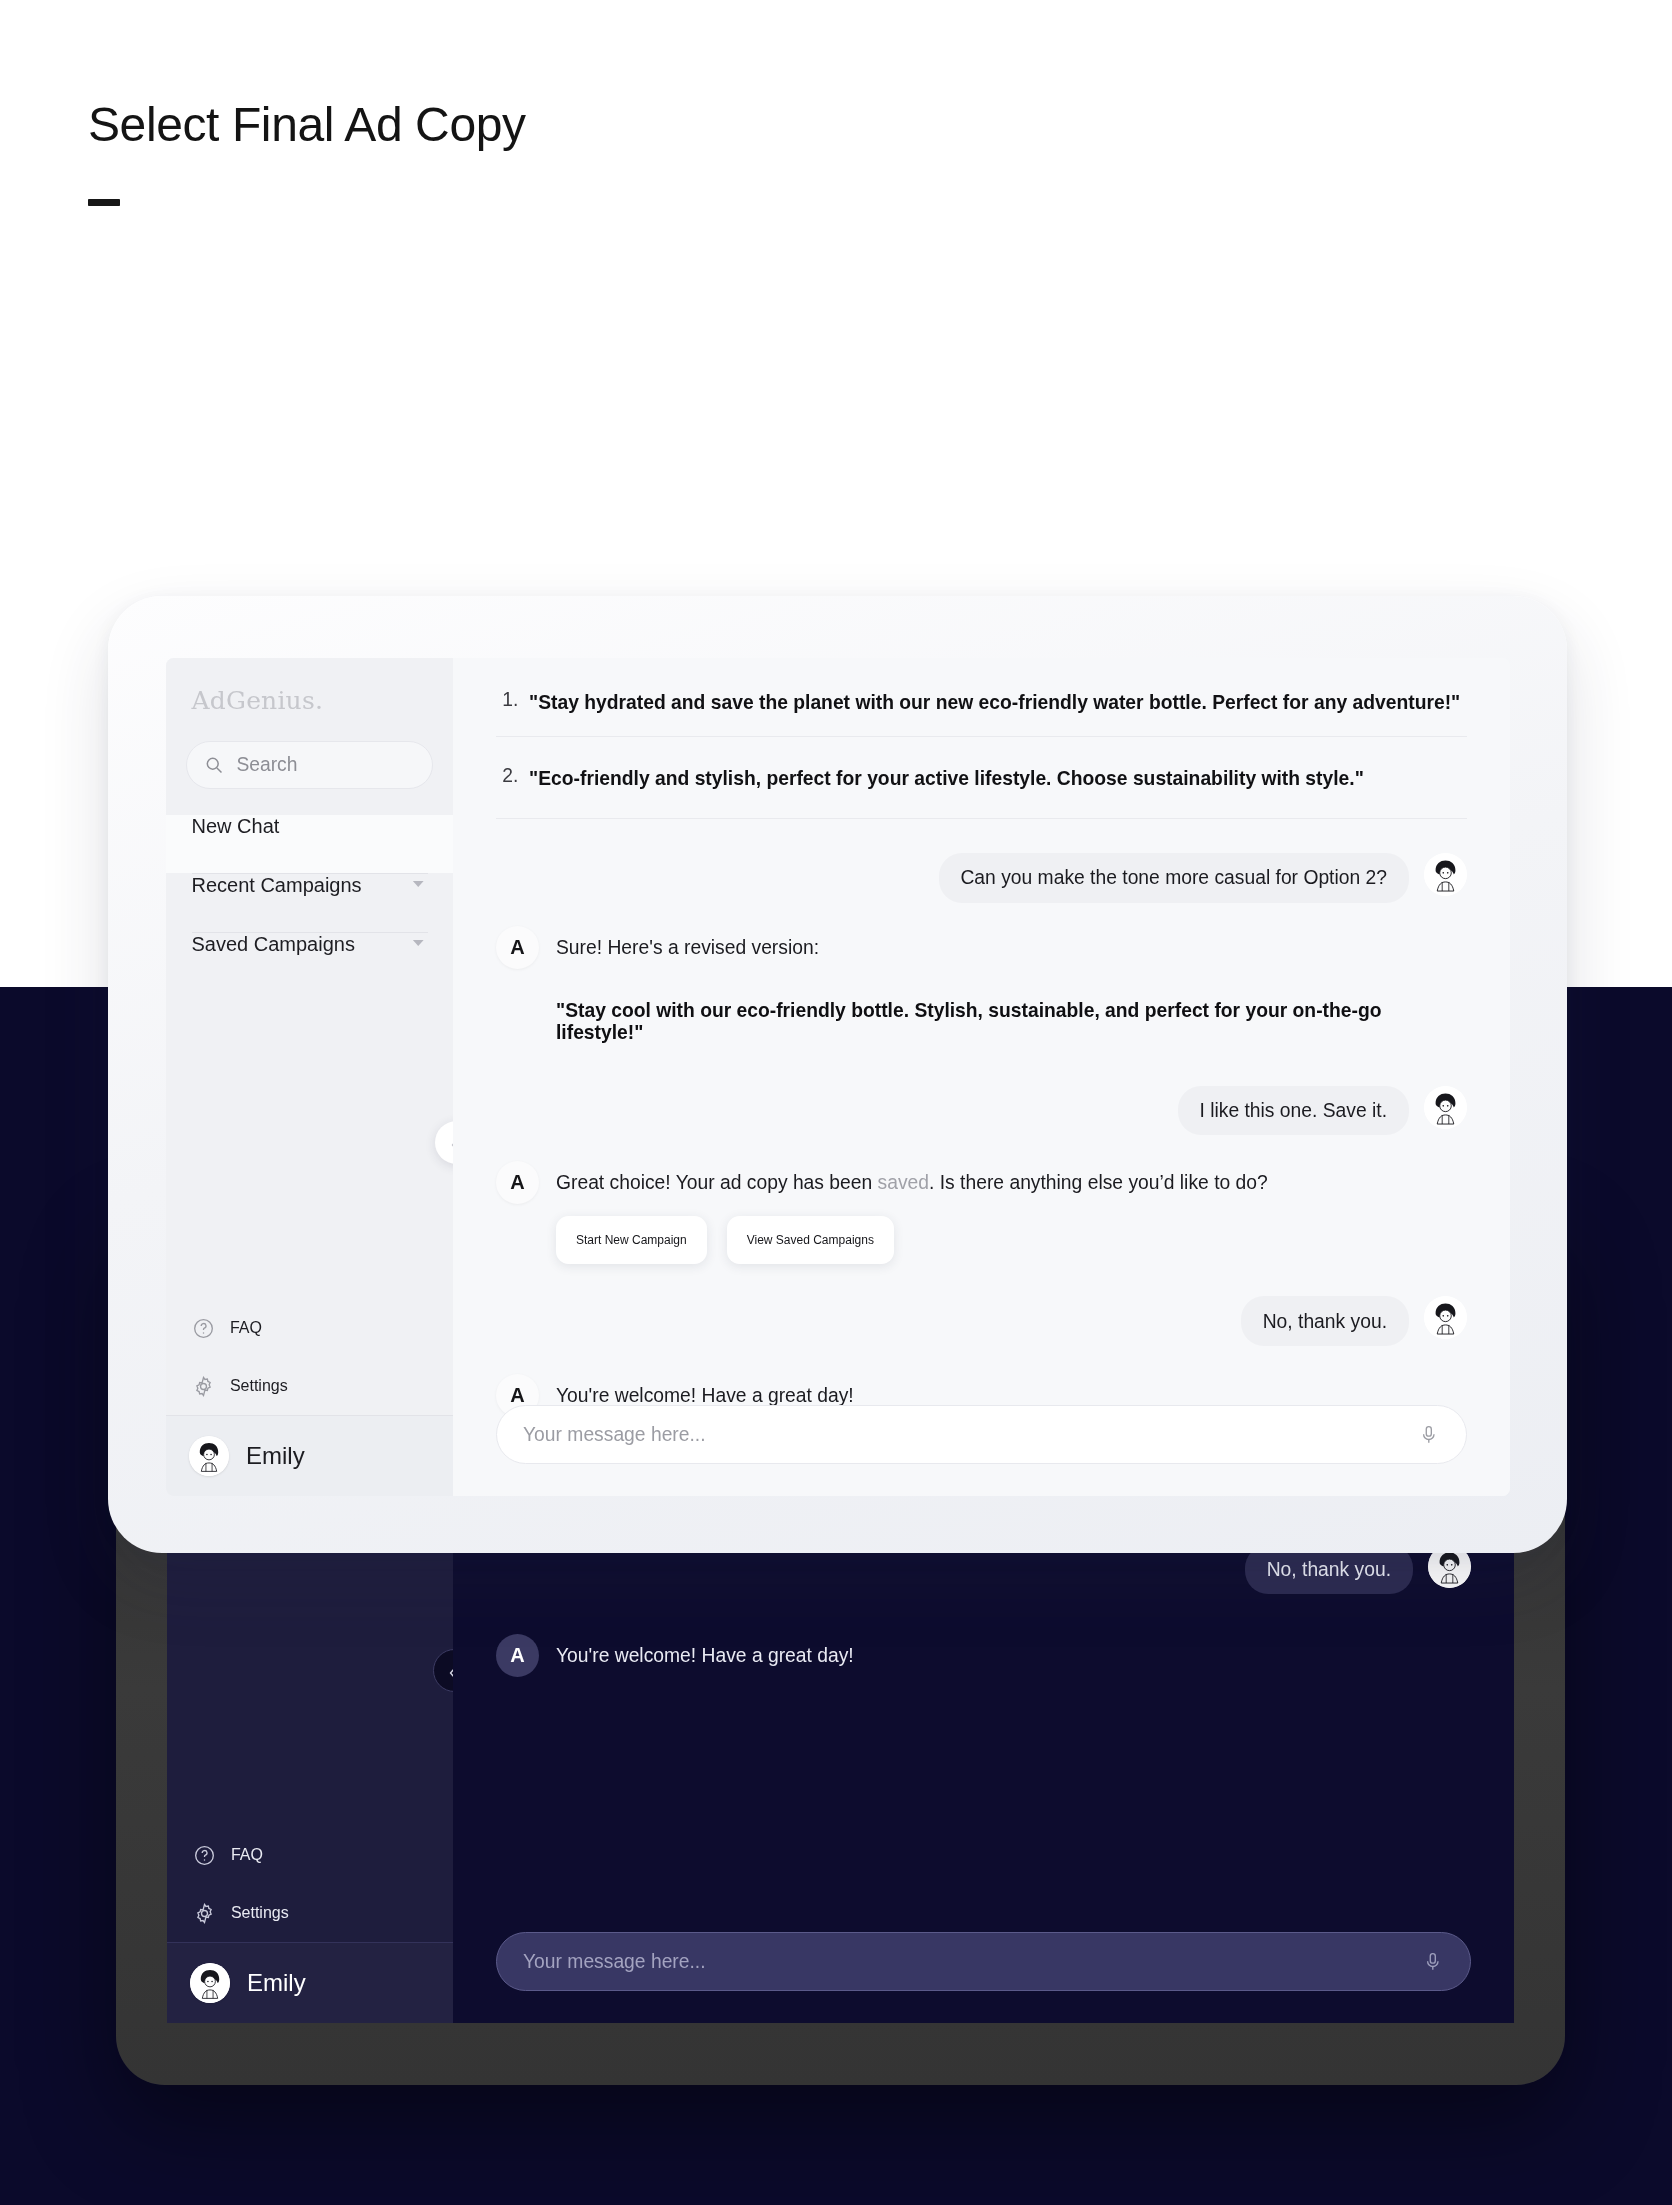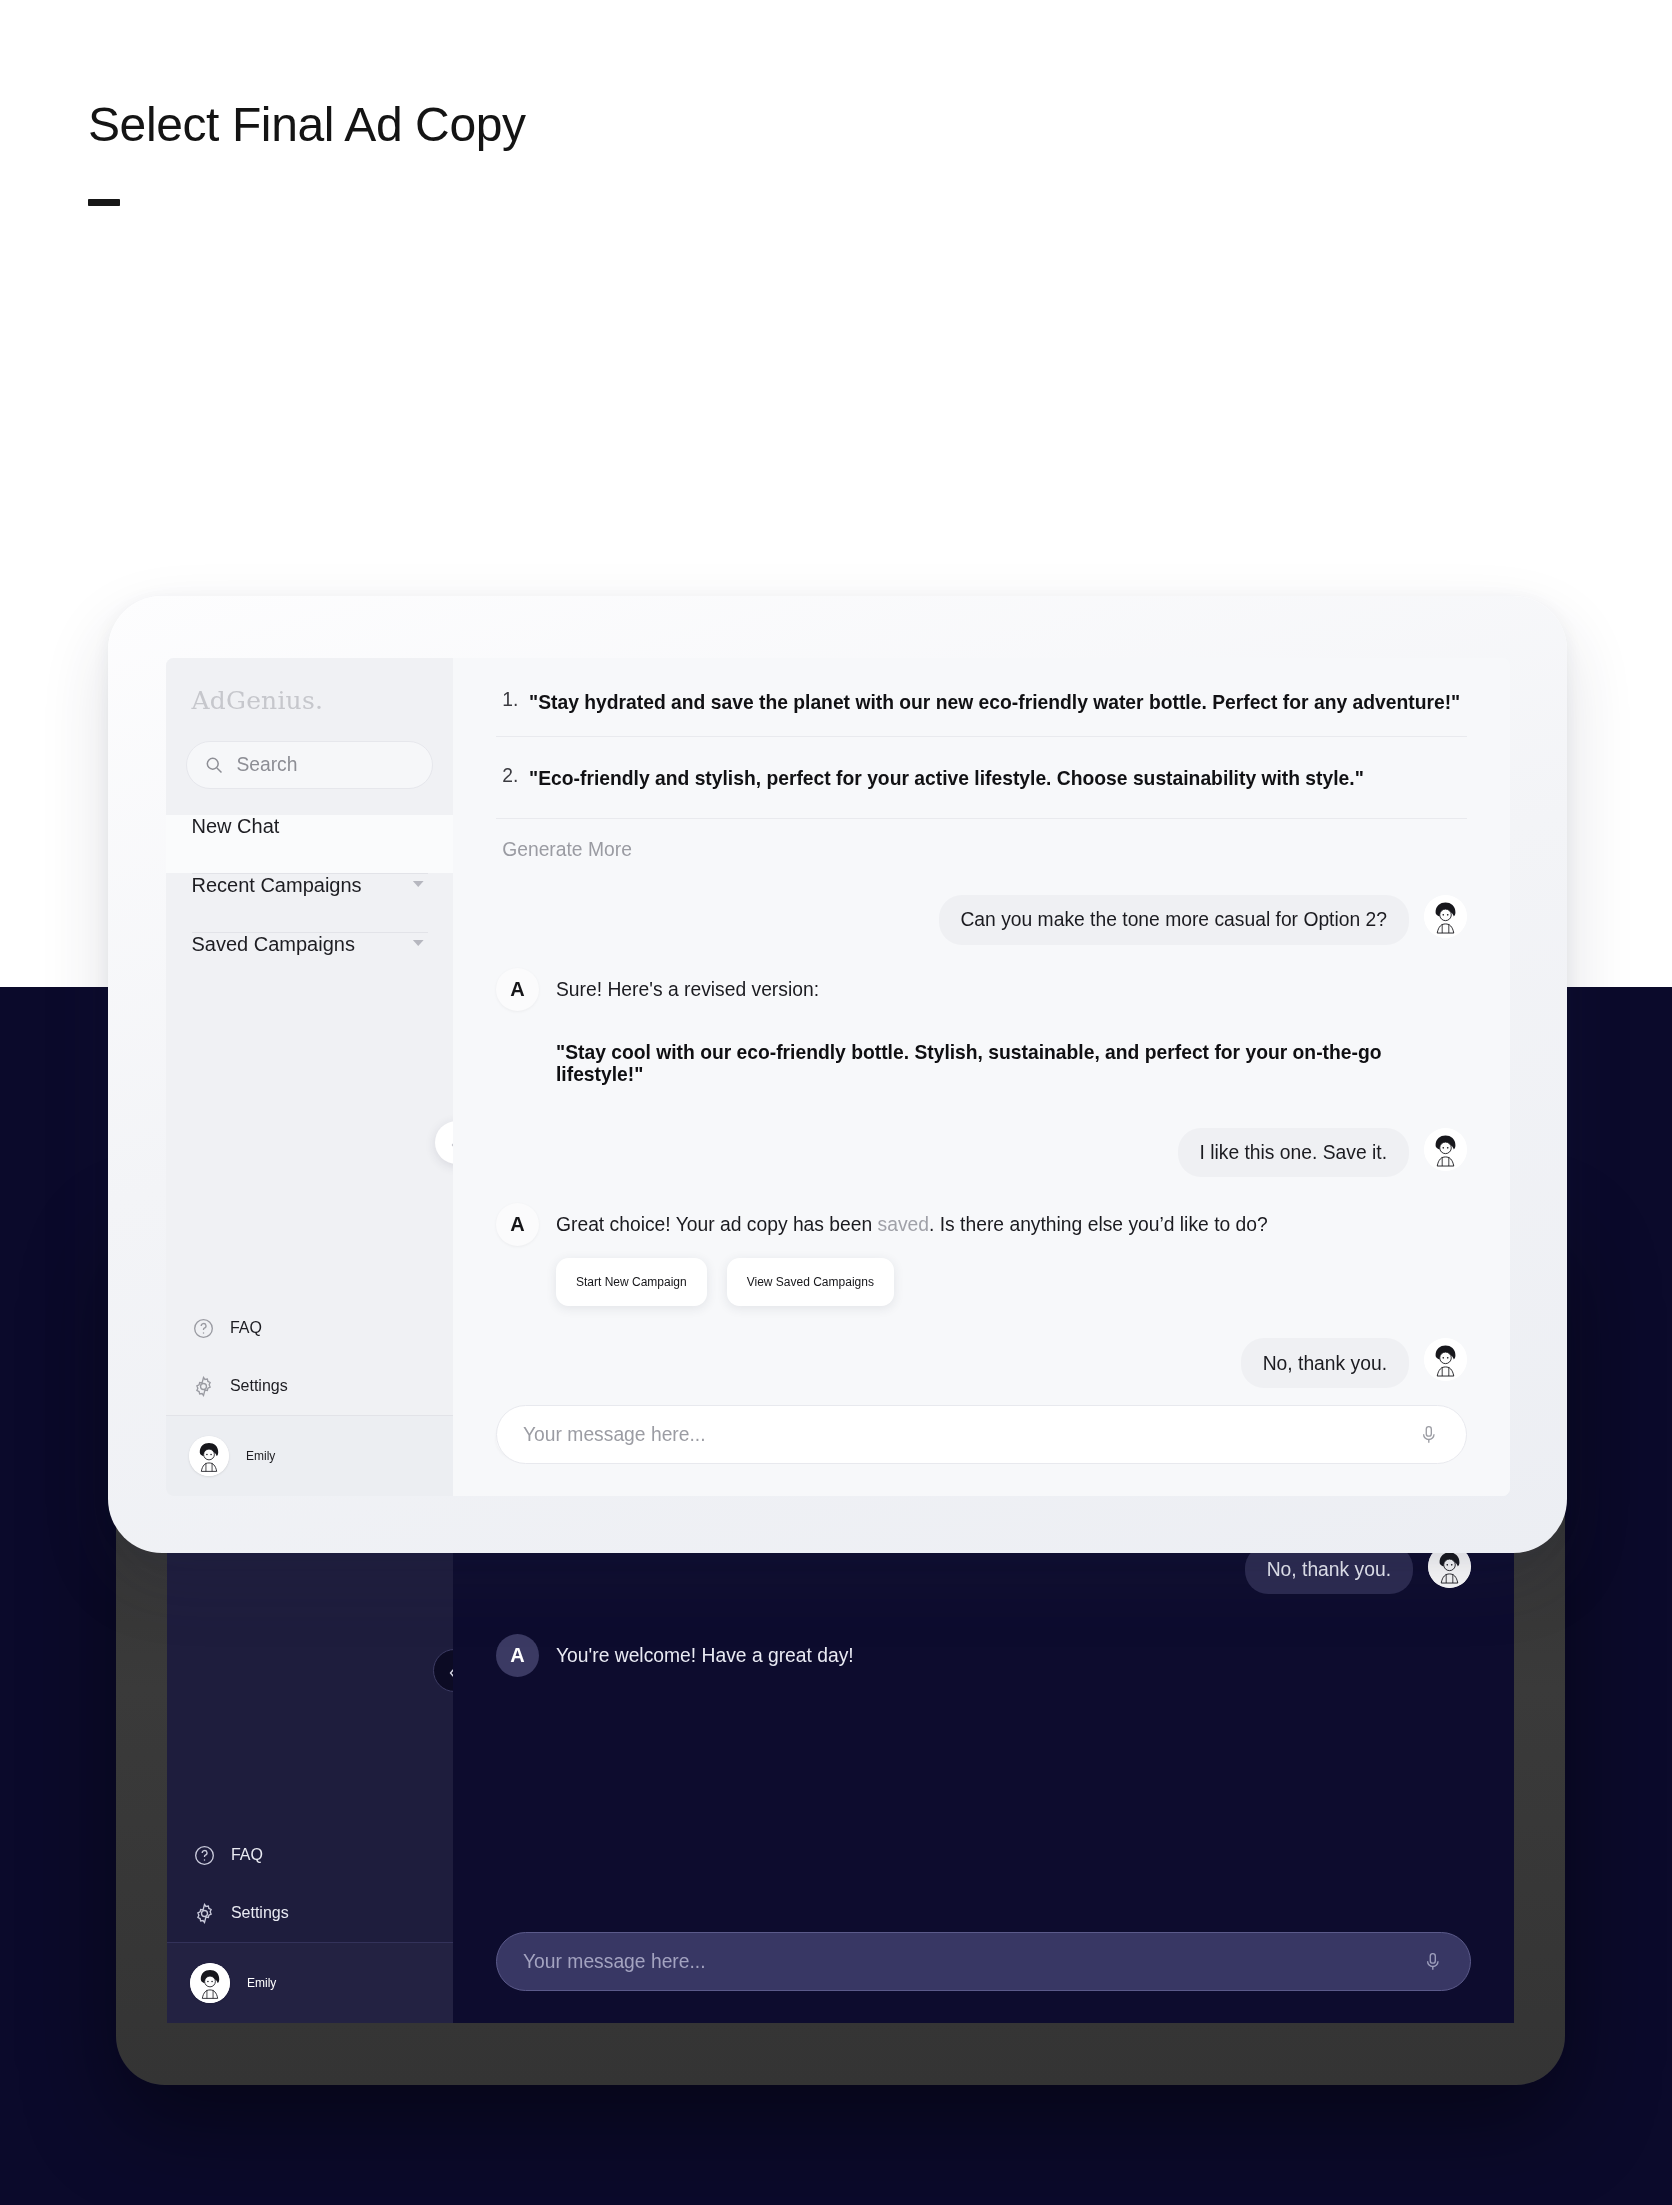--- a/index.html
+++ b/index.html
@@ -97,21 +97,21 @@
   }
   .nav-item.active { background: #fafbfc; }
   .nav-divider { height: 0.8px; background: #e2e3e8; margin: 0 25.5px; }
   .spacer { flex: 1; }
   .foot-item {
     height: 58px; display: flex; align-items: center; gap: 15.4px;
     padding: 0 25.5px; font-size: 16px; color: #1d1d22;
   }
   .user-row {
     height: 81px; display: flex; align-items: center; gap: 17px;
-    padding: 0 23px; font-size: 12px; color: #1d1d22;
+    padding: 0 23px; font-size: 24px; color: #1d1d22;
     border-top: 0.8px solid #e2e3e8; background: #eceef2;
   }
   .avatar-sm {
     width: 40px; height: 40px; border-radius: 50%;
     background: #ffffff; display: flex; align-items: center; justify-content: center;
     flex: 0 0 auto; overflow: hidden;
     box-shadow: 0 0.8px 2.3px rgba(0,0,0,.12);
   }
 
   
@@ -421,21 +421,20 @@
         <div class="chat">
 
           <div class="opt-row">
             <span class="opt-num">1.</span>
             <span class="opt-text">"Stay hydrated and save the planet with our new eco-friendly water bottle. Perfect for any adventure!"</span>
           </div>
           <div class="opt-row" style="padding-top:28px;padding-bottom:26px">
             <span class="opt-num">2.</span>
             <span class="opt-text">"Eco-friendly and stylish, perfect for your active lifestyle. Choose sustainability with style."</span>
           </div>
-          <div class="gen-more">Generate More</div>
 
           <div class="row user" style="margin-top:34px">
             <span class="bubble">Can you make the tone more casual for Option 2?</span>
             <span class="avatar-user">
               <svg width="43" height="43" viewBox="0 0 52 52">
                 <circle cx="26" cy="26" r="26" fill="#ffffff"></circle>
                 <path d="M14 21c0-8 5.5-12 12-12s12 4 12 12c0 4-2 5-2 5s-1-4-4-5c-3-1-5 1-9 0-3-1-4 3-4 5 0 0-5-1-5-5z" fill="#17171c"></path>
                 <circle cx="26" cy="24" r="7" fill="#fdfdfd" stroke="#17171c" stroke-width="1.1"></circle>
                 <circle cx="23.3" cy="24" r="1" fill="#17171c"></circle>
                   <circle cx="28.7" cy="24" r="1" fill="#17171c"></circle>

